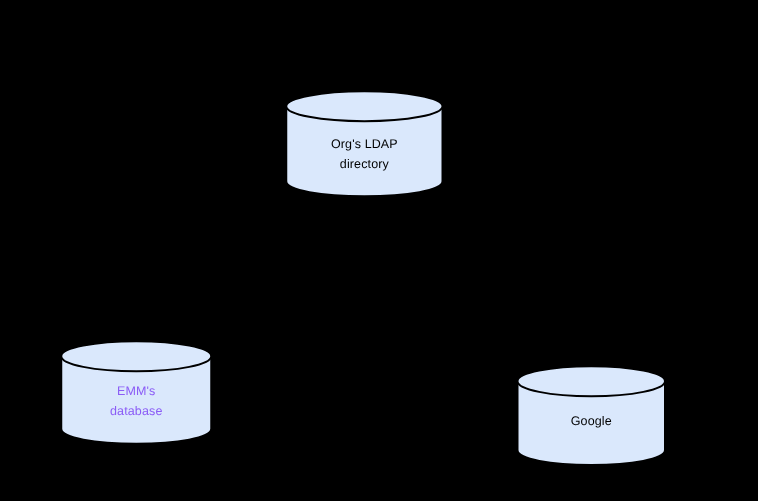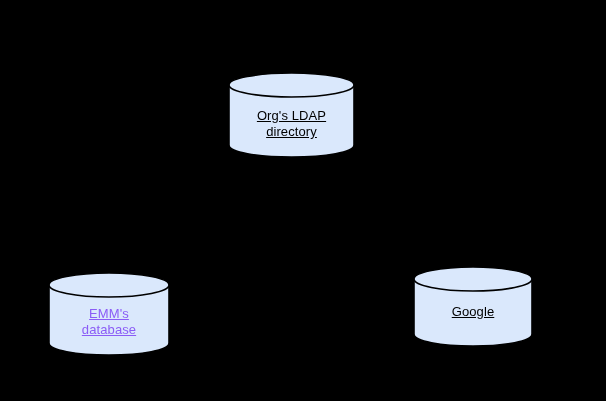--- a/index.html
+++ b/index.html
@@ -27,26 +27,25 @@
     height: 100%;
     display: block;
     overflow: visible;
   }
   .node-label {
     position: absolute;
     left: 0;
     right: 0;
     text-align: center;
     color: #000000;
-    font-size: 13px;
+    font-size: 10px;
     line-height: 16px;
     white-space: pre-line;
     letter-spacing: 0.1px;
     pointer-events: none;
-    text-decoration: underline;
   }
   
   #node-ldap .node-label { top: 36px; }
   #node-emm  .node-label { top: 34px; }
   #node-google .node-label { top: 38px; }
 </style>
 </head>
 <body>
 
 <div id="canvas" style="width: 606px; height: 401px; background: rgb(0, 0, 0);">
@@ -70,21 +69,21 @@
                L 1 71
                C 1 78.2 28.2 83 61 83
                C 93.8 83 121 78.2 121 71
                L 121 13" fill="#dae8fc" stroke="#000000" stroke-width="1.6" stroke-linejoin="round"></path>
       <ellipse cx="61" cy="13" rx="60" ry="12" fill="#dae8fc" stroke="#000000" stroke-width="1.6"></ellipse>
     </svg>
     <div class="node-label" style="color: #8b5cf6;">EMM's
 database</div>
   </div>
 
-  <div class="node" id="node-google" style="left: 413px; top: 266px; width: 120px; height: 81px;">
+  <div class="node" id="node-google" style="left: 413px; top: 292px; width: 120px; height: 81px;">
     <svg viewBox="0 0 120 81" preserveAspectRatio="none">
       <path d="M 1 13
                L 1 68
                C 1 75.2 27.8 80 60 80
                C 92.2 80 119 75.2 119 68
                L 119 13" fill="#dae8fc" stroke="#000000" stroke-width="1.6" stroke-linejoin="round"></path>
       <ellipse cx="60" cy="13" rx="59" ry="12" fill="#dae8fc" stroke="#000000" stroke-width="1.6"></ellipse>
     </svg>
     <div class="node-label" style="color: rgb(0, 0, 0);">Google</div>
   </div>

